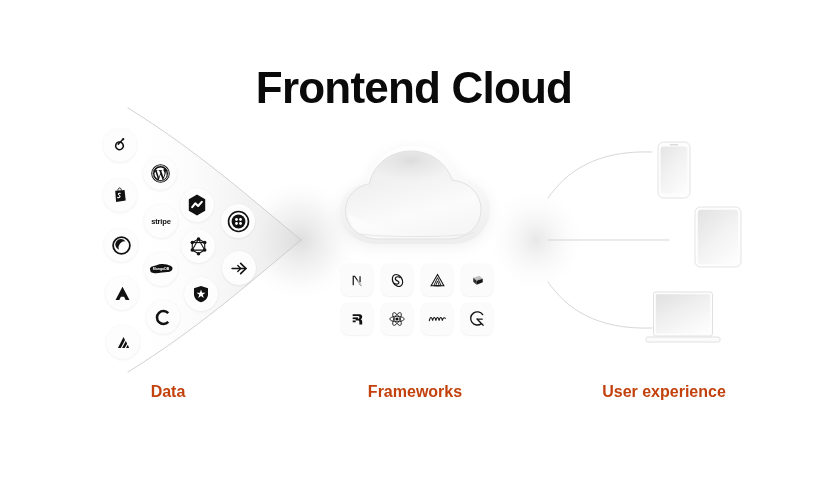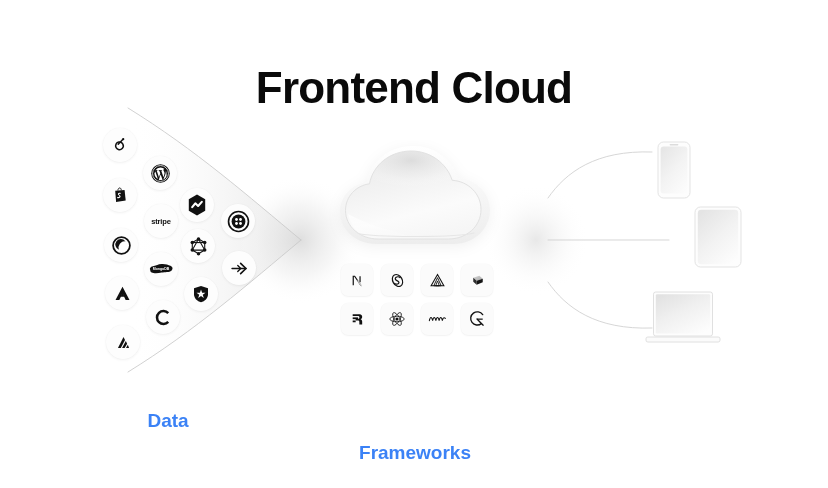--- a/index.html
+++ b/index.html
@@ -30,30 +30,30 @@
     font-size: 44px;
     font-weight: bold;
     letter-spacing: -0.8px;
     color: #0a0a0a;
     line-height: 1;
   }
 
   
   .col-label {
     position: absolute;
-    top: 410px;
-    font-size: 19px;
+    top: 383px;
+    font-size: 16px;
     font-weight: bold;
-    color: #3b82f6;
+    color: #c2410c;
     text-align: center;
     white-space: nowrap;
     transform: translateX(-50%);
   }
   #label-data      { left: 168px; }
-  #label-frameworks{ left: 415px; margin-top: 32px; }
+  #label-frameworks{ left: 415px; }
   #label-ux        { left: 664px; }
 
   
   .vecs {
     position: absolute;
     left: 0;
     top: 0;
     width: 828px;
     height: 488px;
     pointer-events: none;
@@ -450,14 +450,15 @@
         </defs>
         <rect x="8.5" y="1" width="59" height="44" rx="2.2" ry="2.2" fill="#fdfdfd" stroke="#e0e0e0" stroke-width="1"></rect>
         <rect x="10.8" y="3.2" width="54.4" height="39.4" rx="1.4" ry="1.4" fill="url(#scrG3)"></rect>
         <rect x="1" y="46" width="74" height="5" rx="1.8" ry="1.8" fill="#fbfbfb" stroke="#e0e0e0" stroke-width="1"></rect>
       </svg>
     </div>
   </div>
 
   <div class="col-label" id="label-data">Data</div>
   <div class="col-label" id="label-frameworks">Frameworks</div>
+  <div class="col-label" id="label-ux">User experience</div>
 
 </div>
 
 </body></html>

